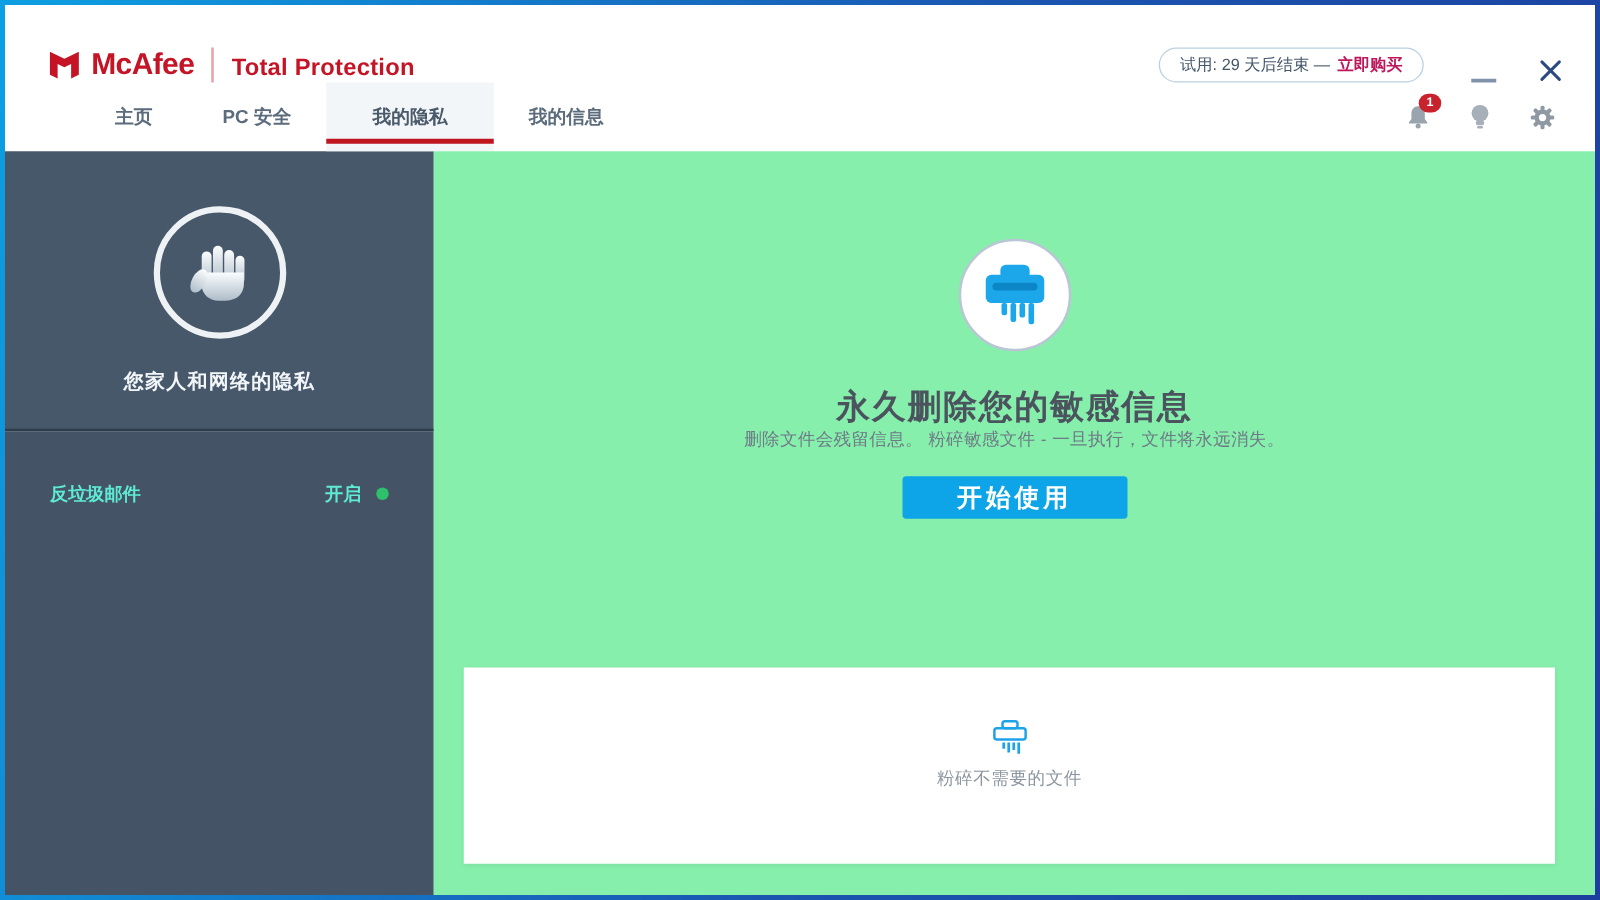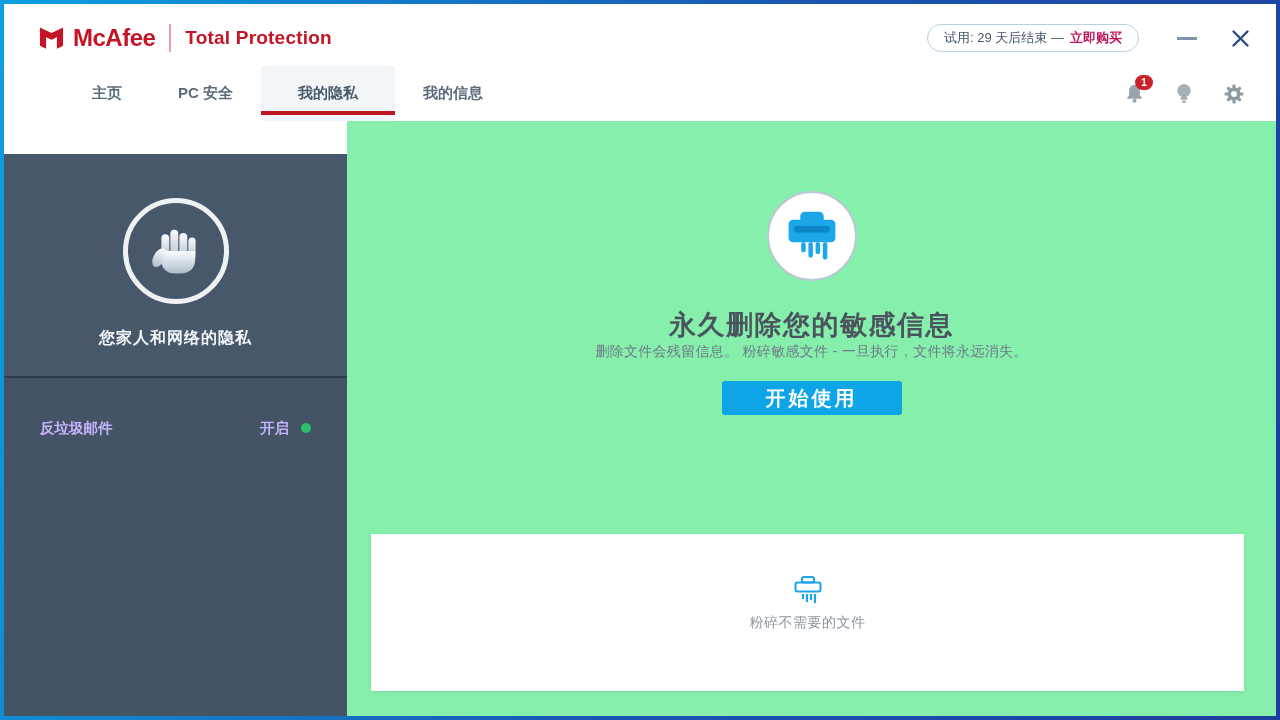--- a/index.html
+++ b/index.html
@@ -3,21 +3,21 @@
 <meta charset="utf-8">
 <style>
   * { margin:0; padding:0; box-sizing:border-box; }
   html,body { width:1280px; height:720px; font-family:"Liberation Sans","DejaVu Sans",sans-serif; }
   .window { position:relative; width:1280px; height:720px; padding:4px;
             background:linear-gradient(105deg,#0d9fe2 0%,#1a55b0 55%,#1d3e9f 100%); }
   .chrome { width:100%; height:100%; background:#fff; display:flex; flex-direction:column; overflow:hidden; }
 
   
   header { height:117px; flex:none; background:#fff; }
-  .brand-row { display:flex; align-items:center; height:62px; padding:6px 26px 0 34px; }
+  .brand-row { display:flex; align-items:flex-end; height:62px; padding:6px 26px 0 34px; }
   .brand-name { font-size:24px; font-weight:bold; color:#c41425; letter-spacing:-0.5px; margin-left:8px; }
   .brand-divider { width:2px; height:28px; background:#e8a0aa; margin:0 14px; }
   .product-name { font-size:19px; font-weight:600; color:#c41425; letter-spacing:0.2px; }
   .trial-pill { margin-left:auto; margin-right:38px; display:flex; align-items:center; gap:6px;
                 border:1px solid #b9d0e2; border-radius:15px; height:28px; padding:0 16px;
                 font-size:13px; color:#44566a; cursor:pointer; }
   .trial-link { color:#be185d; font-weight:bold; text-decoration:none; }
   .min-btn { width:20px; height:3px; background:#8193ab; margin-right:34px; cursor:pointer; }
   .close-btn { cursor:pointer; display:flex; align-items:center; }
 
@@ -29,27 +29,27 @@
   .header-icons { margin-left:auto; display:flex; align-items:center; gap:28px; }
   .icon-btn { position:relative; cursor:pointer; display:flex; align-items:center; }
   .badge { position:absolute; top:-7px; left:12px; min-width:18px; height:15px; padding:0 4px;
            background:#c8232c; border-radius:8px; color:#fff; font-size:10px; font-weight:bold;
            display:flex; align-items:center; justify-content:center; }
 
   
   .content { flex:1; display:flex; min-height:0; }
 
   aside.sidebar { width:343px; flex:none; display:flex; flex-direction:column; }
-  .sidebar-top { height:224px; background:#48586b; border-bottom:2px solid #2f3c4a; text-align:center;margin-top:33px; }
+  .sidebar-top { height:224px; background:#48586b; border-bottom:2px solid #2f3c4a; text-align:center; }
   .sidebar-rest { flex:1; background:#445466; }
   .ring { width:106px; height:106px; margin:44px auto 0; border-radius:50%;
           border:5px solid #eef2f5; display:flex; align-items:center; justify-content:center; }
   .sidebar-title { margin-top:24px; color:#f2f6f9; font-size:16px; font-weight:600; letter-spacing:1px; }
   .sidebar-row { display:flex; align-items:center; margin-top:26px; padding:0 36px; height:48px;
-                 color:#c4b5fd; font-size:14.5px; font-weight:600; cursor:pointer; }
+                 color:#5eead4; font-size:14.5px; font-weight:600; cursor:pointer; }
   .sidebar-row .status-group { margin-left:auto; display:flex; align-items:center; gap:12px; }
   .status-dot { width:10px; height:10px; border-radius:50%; background:#2fc06c; }
 
   main { flex:1; background:#86efac; position:relative; display:flex; flex-direction:column; align-items:center; }
   .hero-circle { margin-top:70px; width:90px; height:90px; border-radius:50%; background:#fff;
                  border:2px solid #b9c7d4; display:flex; align-items:center; justify-content:center; }
   .hero-heading { margin-top:26px; font-size:27px; color:#4b545e; font-weight:bold; letter-spacing:1.5px; }
   .hero-desc { font-size:14px; color:#6e7a86; letter-spacing:0.3px; }
   .cta-button { margin-top:20px; width:180px; height:34px; background:#0da4e8; color:#fff;
                 font-size:20px; font-weight:bold; border:none; border-radius:3px; letter-spacing:3px;

